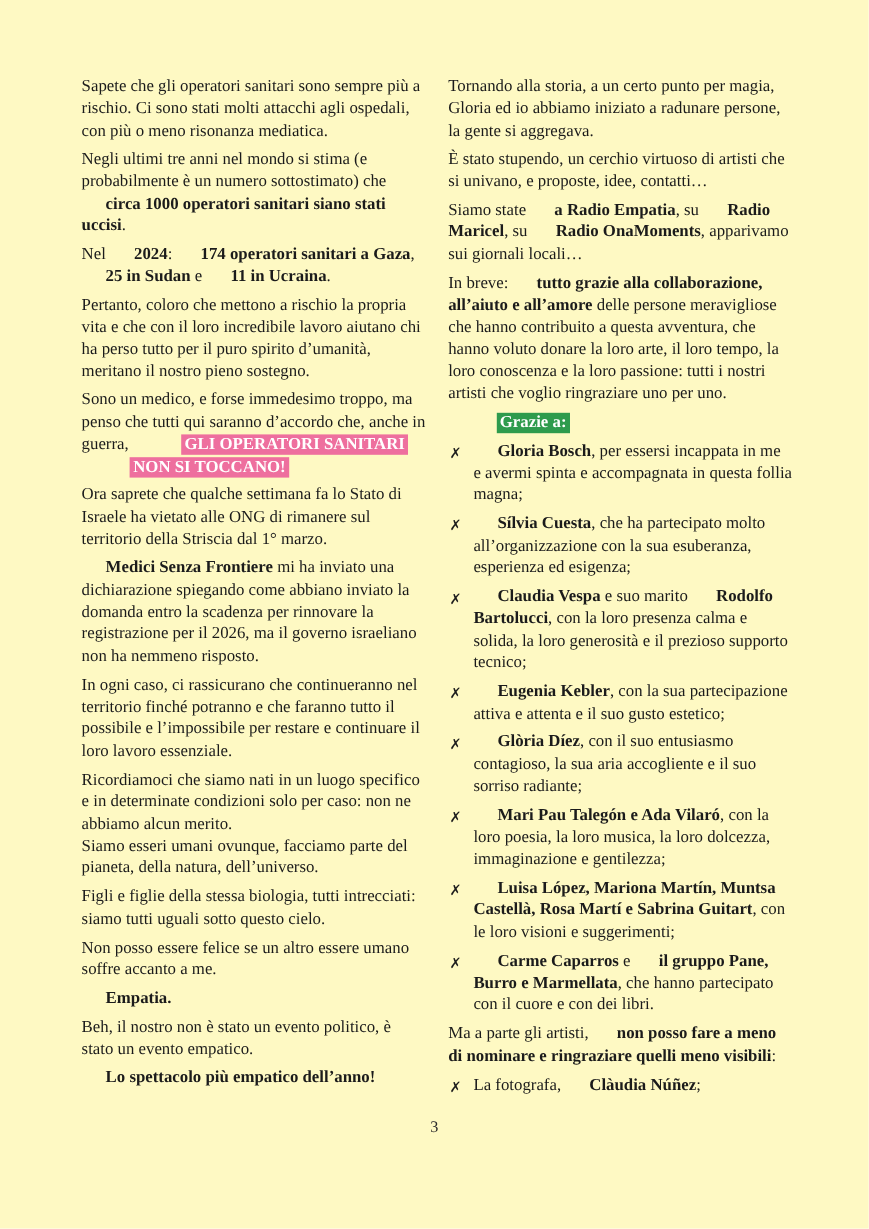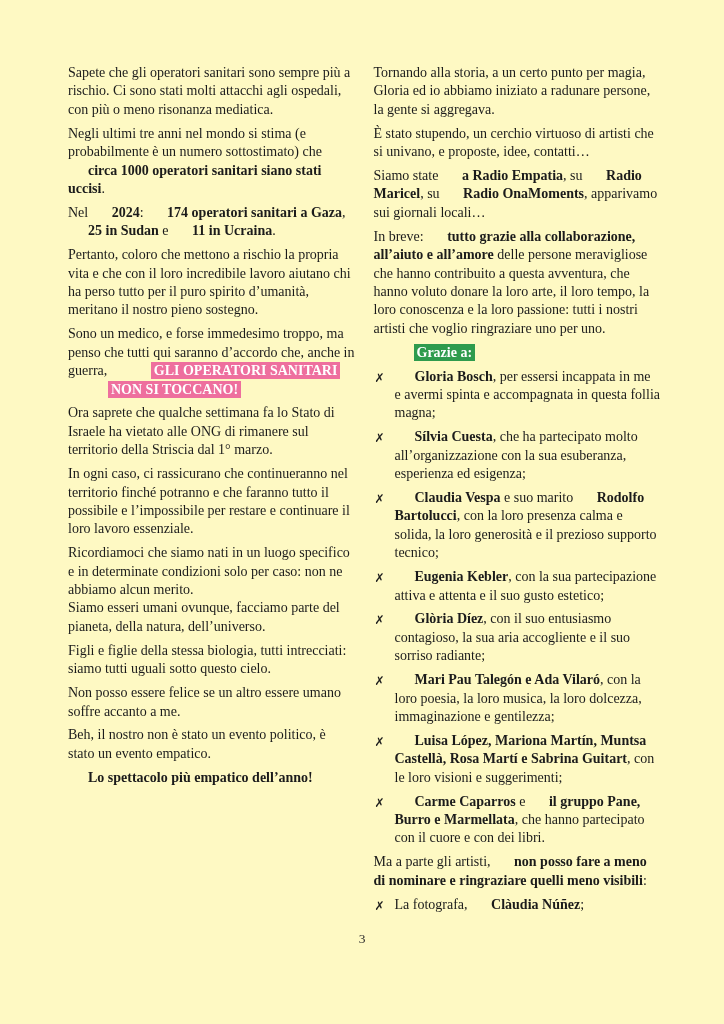--- a/index.html
+++ b/index.html
@@ -58,24 +58,26 @@
 
 <div class="page">
   <div class="columns">
     <div class="col">
         <div class="para"><span>Sapete che gli operatori sanitari sono sempre più a rischio. Ci sono stati molti attacchi agli ospedali, con più o meno risonanza mediatica.</span></div>
         <div class="para"><span>Negli ultimi tre anni nel mondo si stima (e probabilmente è un numero sottostimato) che </span><span class="bold">circa 1000 operatori sanitari siano stati uccisi</span><span>.</span></div>
         <div class="para"><span>Nel </span><span class="bold">2024</span><span>: </span><span class="bold">174 operatori sanitari a Gaza</span><span>, </span><span class="bold">25 in Sudan</span><span> e </span><span class="bold">11 in Ucraina</span><span>.</span></div>
         <div class="para"><span>Pertanto, coloro che mettono a rischio la propria vita e che con il loro incredibile lavoro aiutano chi ha perso tutto per il puro spirito d’umanità, meritano il nostro pieno sostegno.</span></div>
         <div class="para"><span>Sono un medico, e forse immedesimo troppo, ma penso che tutti qui saranno d’accordo che, anche in guerra, </span><span class="hl" style="background-color: rgb(238, 111, 158);">GLI OPERATORI SANITARI NON SI TOCCANO!</span></div>
         <div class="para"><span>Ora saprete che qualche settimana fa lo Stato di Israele ha vietato alle ONG di rimanere sul territorio della Striscia dal 1° marzo.</span></div>
+        <div class="para"><span class="bold">Medici Senza Frontiere</span><span> mi ha inviato una dichiarazione spiegando come abbiano inviato la domanda entro la scadenza per rinnovare la registrazione per il 2026, ma il governo israeliano non ha nemmeno risposto.</span></div>
         <div class="para"><span>In ogni caso, ci rassicurano che continueranno nel territorio finché potranno e che faranno tutto il possibile e l’impossibile per restare e continuare il loro lavoro essenziale.</span></div>
         <div class="para"><span>Ricordiamoci che siamo nati in un luogo specifico e in determinate condizioni solo per caso: non ne abbiamo alcun merito.</span><br><span>Siamo esseri umani ovunque, facciamo parte del pianeta, della natura, dell’universo.</span></div>
         <div class="para"><span>Figli e figlie della stessa biologia, tutti intrecciati: siamo tutti uguali sotto questo cielo.</span></div>
         <div class="para"><span>Non posso essere felice se un altro essere umano soffre accanto a me.</span></div>
+        <div class="para"><span class="bold">Empatia.</span></div>
         <div class="para"><span>Beh, il nostro non è stato un evento politico, è stato un evento empatico.</span></div>
         <div class="para"><span class="bold">Lo spettacolo più empatico dell’anno!</span></div>
       </div>
     <div class="col">
         <div class="para"><span>Tornando alla storia, a un certo punto per magia, Gloria ed io abbiamo iniziato a radunare persone, la gente si aggregava.</span></div>
         <div class="para"><span>È stato stupendo, un cerchio virtuoso di artisti che si univano, e proposte, idee, contatti…</span></div>
         <div class="para"><span>Siamo state </span><span class="bold">a Radio Empatia</span><span>, su </span><span class="bold">Radio Maricel</span><span>, su </span><span class="bold">Radio OnaMoments</span><span>, apparivamo sui giornali locali…</span></div>
         <div class="para"><span>In breve: </span><span class="bold">tutto grazie alla collaborazione, all’aiuto e all’amore</span><span> delle persone meravigliose che hanno contribuito a questa avventura, che hanno voluto donare la loro arte, il loro tempo, la loro conoscenza e la loro passione: tutti i nostri artisti che voglio ringraziare uno per uno.</span></div>
         <div class="para"><span class="hl" style="background-color: rgb(46, 155, 77);">Grazie a:</span></div>
         <div class="list-item"><span class="bullet">✗</span><span class="bold">Gloria Bosch</span><span>, per essersi incappata in me e avermi spinta e accompagnata in questa follia magna;</span></div>

